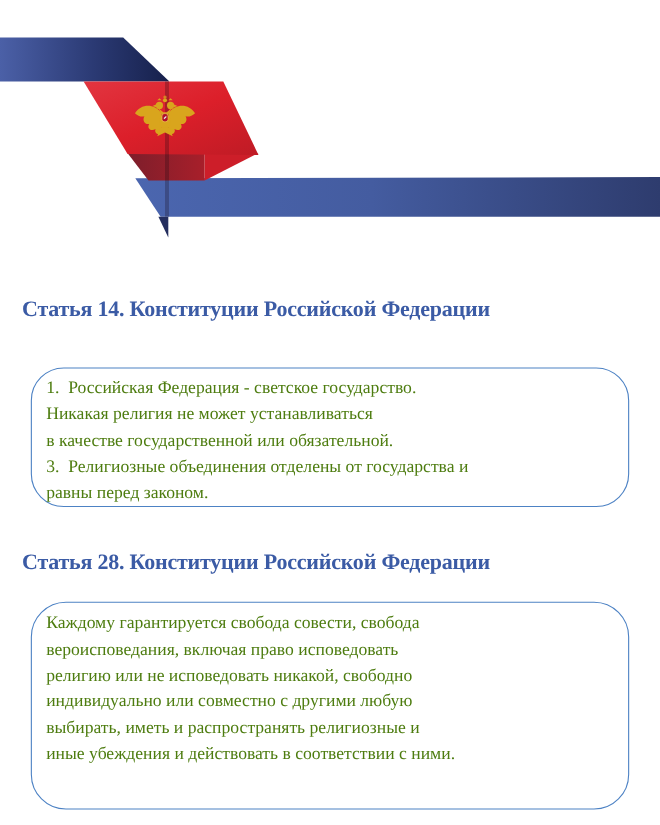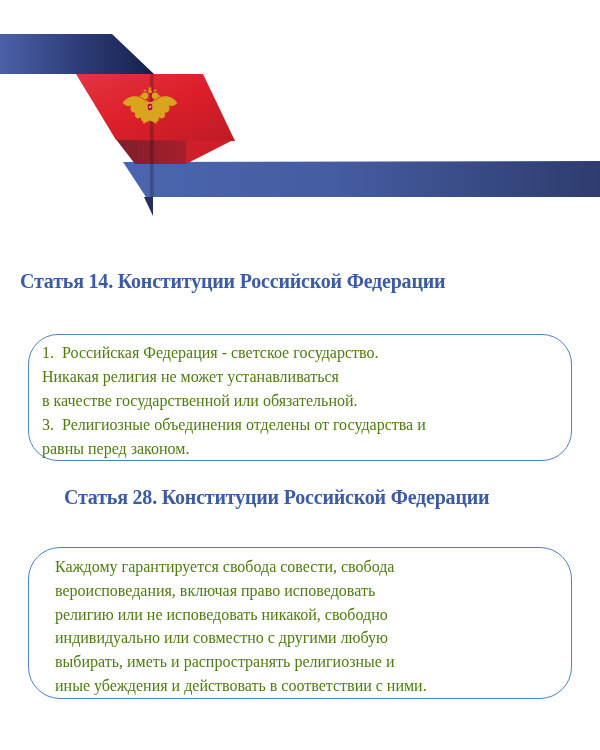--- a/index.html
+++ b/index.html
@@ -11,29 +11,29 @@
     font-family:"Liberation Serif","DejaVu Serif",serif;
   }
   .ribbon{position:absolute;top:0;left:0;}
   .heading{
     position:absolute;left:20px;margin:0;
     font-size:20px;font-weight:700;line-height:1.15;
     color:#3b5ba5;letter-spacing:-0.2px;
     white-space:pre;
   }
   .h1a{top:270px;}
-  .h2a{top:486px;margin-left:44px;}
+  .h2a{top:500px;}
   .textbox{
     position:absolute;left:28px;width:544px;
     border:1.6px solid #4d82c4;
     box-sizing:border-box;
     background:#ffffff;
   }
   .box1{top:334px;height:127px;border-radius:30px;padding:6px 0 0 13px;}
-  .box2{top:547px;height:152px;border-radius:32px;padding:7px 0 0 26px;}
+  .box2{top:547px;height:189px;border-radius:32px;padding:7px 0 0 13px;}
   .box-line{
     font-size:16px;color:#4d7c0f;
     white-space:pre;line-height:24px;
   }
   .box2 .box-line{line-height:23.8px;}
 </style>
 </head>
 <body>
 
 <div class="page">

